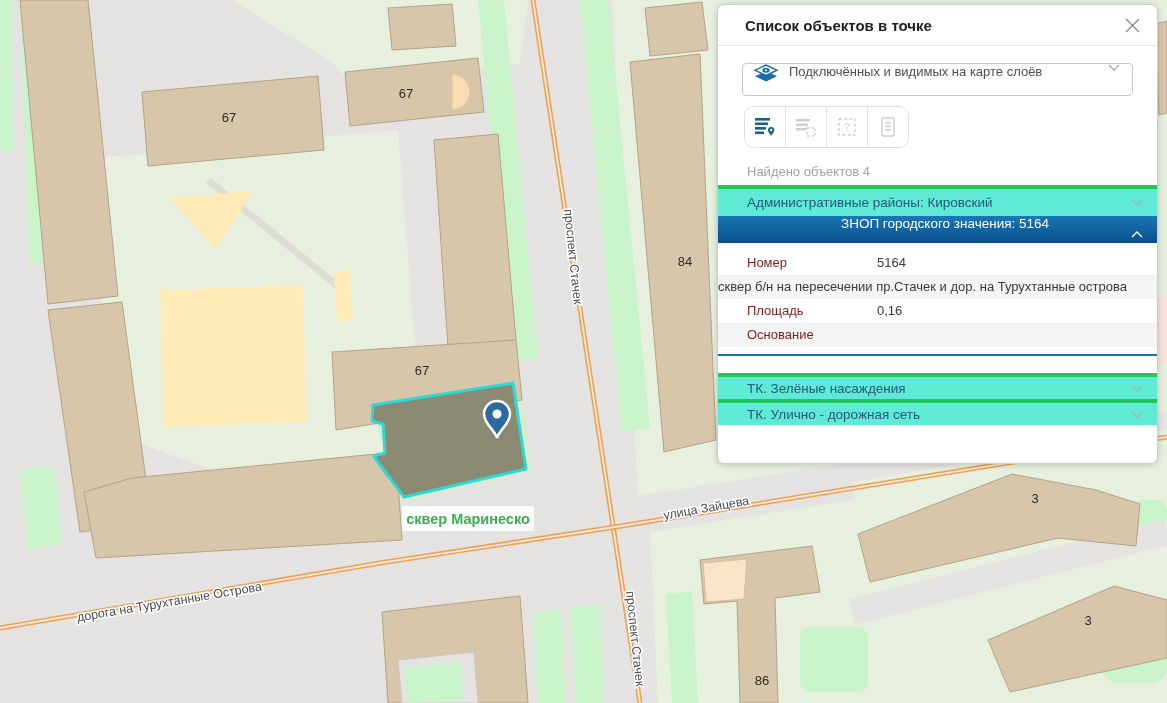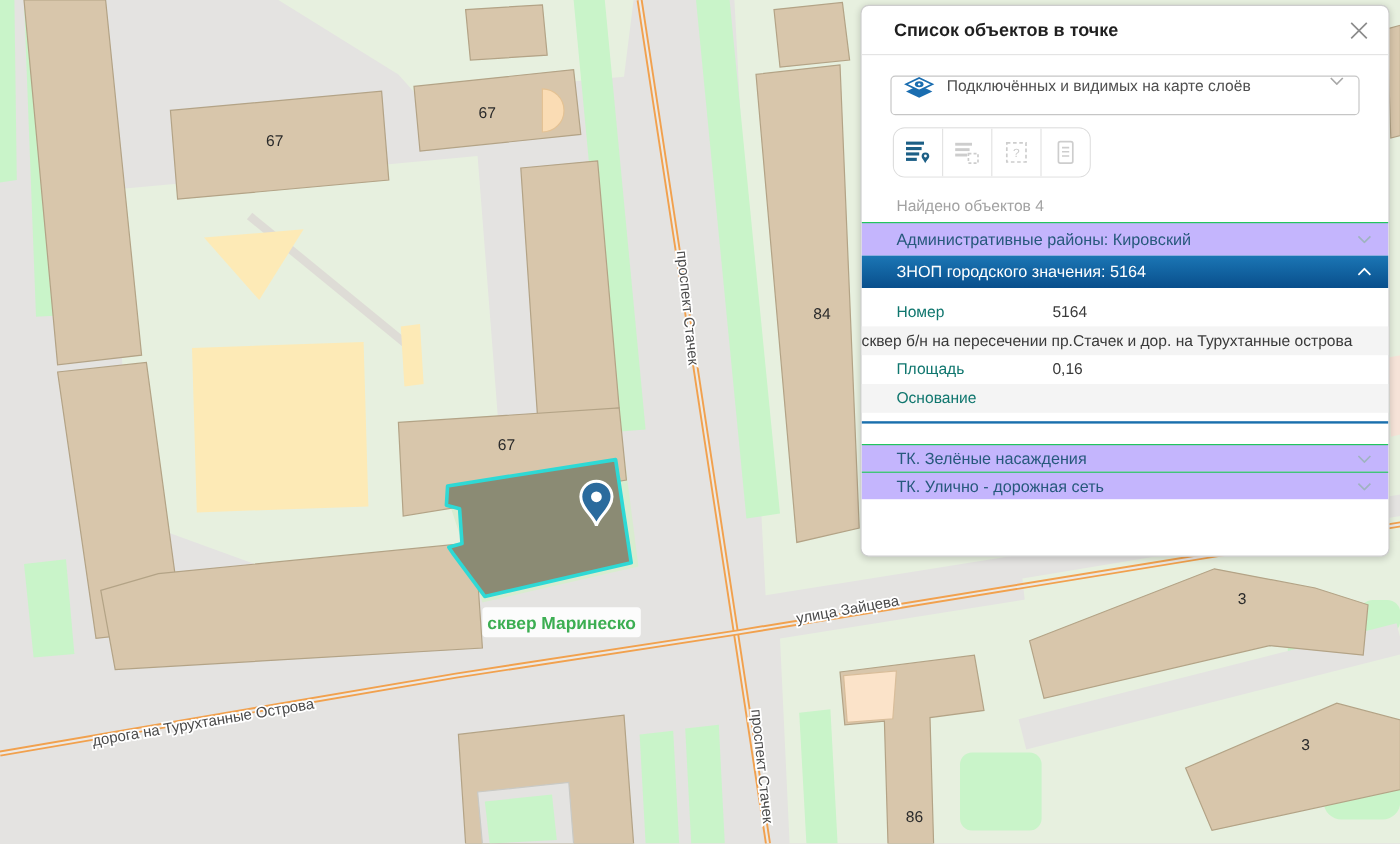--- a/index.html
+++ b/index.html
@@ -25,31 +25,31 @@
   .filter-select{
     margin:17px 24px 0 24px;height:33px;border:1px solid #c6c6c6;border-radius:4px;
     display:flex;align-items:flex-start;padding:0 12px 0 10px;cursor:pointer;box-sizing:border-box;
   }
   .filter-label{flex:1;margin-left:10px;color:#4f4f4f;font-size:13px;white-space:nowrap;}
   .toolbar{margin:10px 0 0 26px;display:inline-flex;border:1px solid #dedede;border-radius:10px;overflow:hidden;}
   .tool-btn{width:40px;height:40px;display:flex;align-items:center;justify-content:center;background:#fff;cursor:pointer;}
   .tool-btn + .tool-btn{border-left:1px solid #e3e3e3;}
   .found{margin:16px 0 6px 29px;color:#a2a2a2;font-size:13px;}
   .acc-row{
-    height:27px;border-top:1px solid #22c55e;display:flex;align-items:center;
-    padding:0 14px 0 29px;color:#27597c;font-size:13.5px;cursor:pointer;background:#c4b5fd;
+    height:27px;border-top:4px solid #22c55e;display:flex;align-items:center;
+    padding:0 14px 0 29px;color:#27597c;font-size:13.5px;cursor:pointer;background:#5eead4;
   }
   .acc-row .chev{margin-left:auto;}
   .acc-row.active{
-    background:linear-gradient(#1b76b5,#094f8c);color:#ffffff;border-top:none;
+    background:linear-gradient(#1b76b5,#094f8c);color:#ffffff;border-top:none;flex-direction:column;
   }
   .details{padding-top:8px;}
   .d-row{display:flex;padding:2px 0;line-height:20px;}
   .d-row:nth-child(even){background:#f4f4f4;}
-  .d-label{width:159px;padding-left:29px;box-sizing:border-box;flex:none;color:#0f766e;}
+  .d-label{width:159px;padding-left:29px;box-sizing:border-box;flex:none;color:#7f1d1d;}
   .d-value{flex:1;padding-right:22px;color:#3a3a3a;}
   .blue-sep{height:2px;background:#1a6fad;margin-top:7px;}
   .acc-row.small{height:22px;font-size:13.5px;}
 </style>
 </head>
 <body>
 
 <svg id="map-canvas" width="1167" height="703" viewBox="0 0 1167 703" xmlns="http://www.w3.org/2000/svg">
 
   <rect x="0" y="0" width="1167" height="703" fill="#e4e3e1"></rect>

